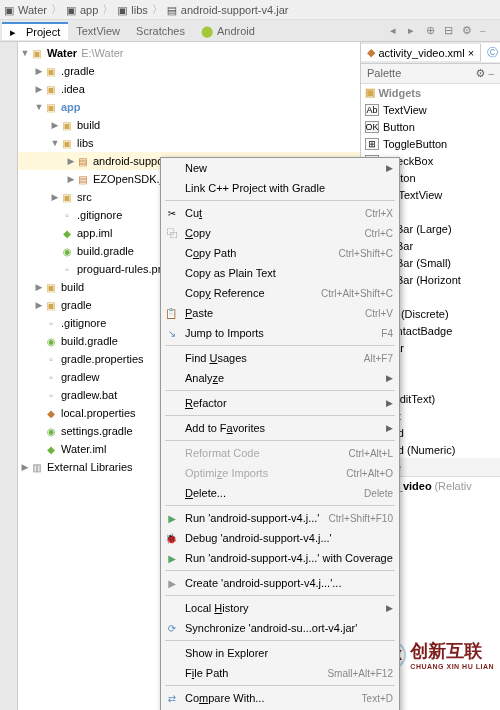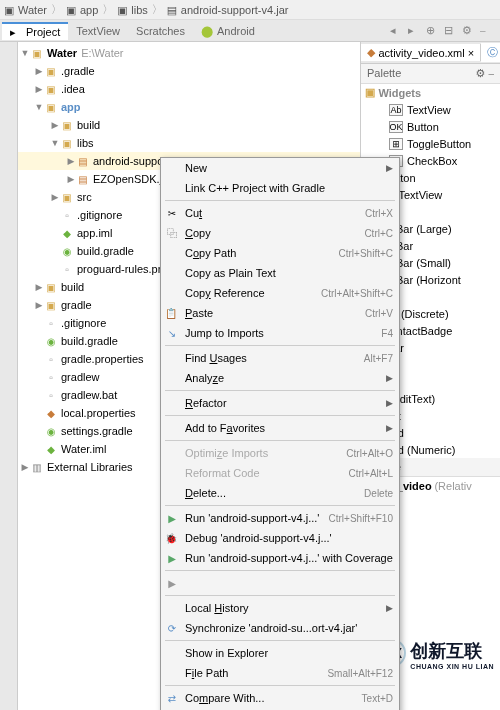--- a/index.html
+++ b/index.html
@@ -25,30 +25,30 @@
 .tree-path { color: #999; margin-left: 4px; }
 .folder { color: #d4a94e; }
 .module { color: #5b8fc7; font-weight: bold; }
 .jar { color: #c77c3a; }
 .file { color: #888; }
 .right { width: 140px; border-left: 1px solid #ccc; background: #fff; display: flex; flex-direction: column; }
 .editor-tabs { height: 22px; background: #e8e8e8; border-bottom: 1px solid #ccc; display: flex; align-items: center; }
 .editor-tab { padding: 2px 6px; background: #fff; border-right: 1px solid #ccc; font-size: 10px; display: flex; align-items: center; gap: 3px; }
 .palette-hdr { padding: 3px 6px; background: #f4f4f4; border-bottom: 1px solid #ddd; font-size: 10px; color: #666; display: flex; justify-content: space-between; }
 .palette-row { display: flex; align-items: center; height: 17px; padding-left: 4px; font-size: 10px; cursor: pointer; }
-.palette-ico { width: 14px; height: 12px; display: inline-flex; align-items: center; justify-content: center; font-size: 9px; border: 1px solid #999; margin-right: 4px; background: #f8f8f8; margin-left: 24px; }
+.palette-ico { width: 14px; height: 12px; display: inline-flex; align-items: center; justify-content: center; font-size: 9px; border: 1px solid #999; margin-right: 4px; background: #f8f8f8; }
 .palette-cat { color: #888; font-weight: bold; padding: 2px 4px; font-size: 10px; display: flex; align-items: center; gap: 3px; }
 .ctx-menu { position: absolute; left: 160px; top: 157px; width: 240px; background: #f4f4f4; border: 1px solid #999; box-shadow: 2px 2px 6px rgba(0,0,0,0.3); z-index: 100; }
 .ctx-row { display: flex; align-items: center; height: 20px; padding: 0 6px 0 24px; position: relative; cursor: pointer; white-space: nowrap; gap: 8px; }
 .ctx-row.disabled { color: #aaa; }
 .ctx-row .submenu-arrow { margin-left: auto; font-size: 9px; color: #666; }
 .ctx-row .shortcut { margin-left: auto; color: #888; font-size: 10px; }
 .ctx-ico { position: absolute; left: 4px; width: 14px; height: 14px; display: inline-flex; align-items: center; justify-content: center; font-size: 10px; }
 .ctx-sep { height: 1px; background: #ccc; margin: 2px 4px; }
-.watermark { position: absolute; right: 6px; bottom: 40px; font-size: 16px; color: #0f172a; font-weight: bold; display: flex; gap: 4px; }
+.watermark { position: absolute; right: 6px; bottom: 40px; font-size: 16px; color: #7f1d1d; font-weight: bold; display: flex; align-items: center; gap: 4px; }
 .watermark-logo { width: 28px; height: 28px; border: 2px solid #b8d4e3; border-radius: 50%; display: flex; align-items: center; justify-content: center; font-size: 14px; }
 u { text-decoration: underline; }
 </style>
 </head>
 <body>
 
 <div class="breadcrumb">
   <span class="ico folder">▣</span>
   <span>Water</span>
     <span class="sep">〉</span>
@@ -363,26 +363,26 @@
       <span><u>R</u>efactor</span>
       <span class="submenu-arrow">▶</span>
     </div>
   <div class="ctx-sep"></div>
   <div class="ctx-row">
       <span>Add to F<u>a</u>vorites</span>
       <span class="submenu-arrow">▶</span>
     </div>
   <div class="ctx-sep"></div>
   <div class="ctx-row disabled">
+      <span>Reformat Code</span>
+      <span class="shortcut">Ctrl+Alt+L</span>
+    </div>
+  <div class="ctx-row disabled">
       <span>Optimi<u>z</u>e Imports</span>
       <span class="shortcut">Ctrl+Alt+O</span>
-    </div>
-  <div class="ctx-row disabled">
-      <span>Reformat Code</span>
-      <span class="shortcut">Ctrl+Alt+L</span>
     </div>
   <div class="ctx-row">
       <span><u>D</u>elete...</span>
       <span class="shortcut">Delete</span>
     </div>
   <div class="ctx-sep"></div>
   <div class="ctx-row">
       <span class="ctx-ico" style="color:#59a869">▶</span>
       <span>Run 'android-support-v4.j...'</span>
       <span class="shortcut">Ctrl+Shift+F10</span>
@@ -391,20 +391,21 @@
       <span class="ctx-ico" style="color:#59a869">🐞</span>
       <span>Debug 'android-support-v4.j...'</span>
     </div>
   <div class="ctx-row">
       <span class="ctx-ico" style="color:#59a869">▶</span>
       <span>Run 'android-support-v4.j...' with Coverage</span>
     </div>
   <div class="ctx-sep"></div>
   <div class="ctx-row">
       <span class="ctx-ico" style="color:#999">▶</span>
+      <span>Create 'android-support-v4.j...'...</span>
     </div>
   <div class="ctx-sep"></div>
   <div class="ctx-row">
       <span>Local <u>H</u>istory</span>
       <span class="submenu-arrow">▶</span>
     </div>
   <div class="ctx-row">
       <span class="ctx-ico" style="color:#5b8fc7">⟳</span>
       <span>Synchronize 'android-su...ort-v4.jar'</span>
     </div>

